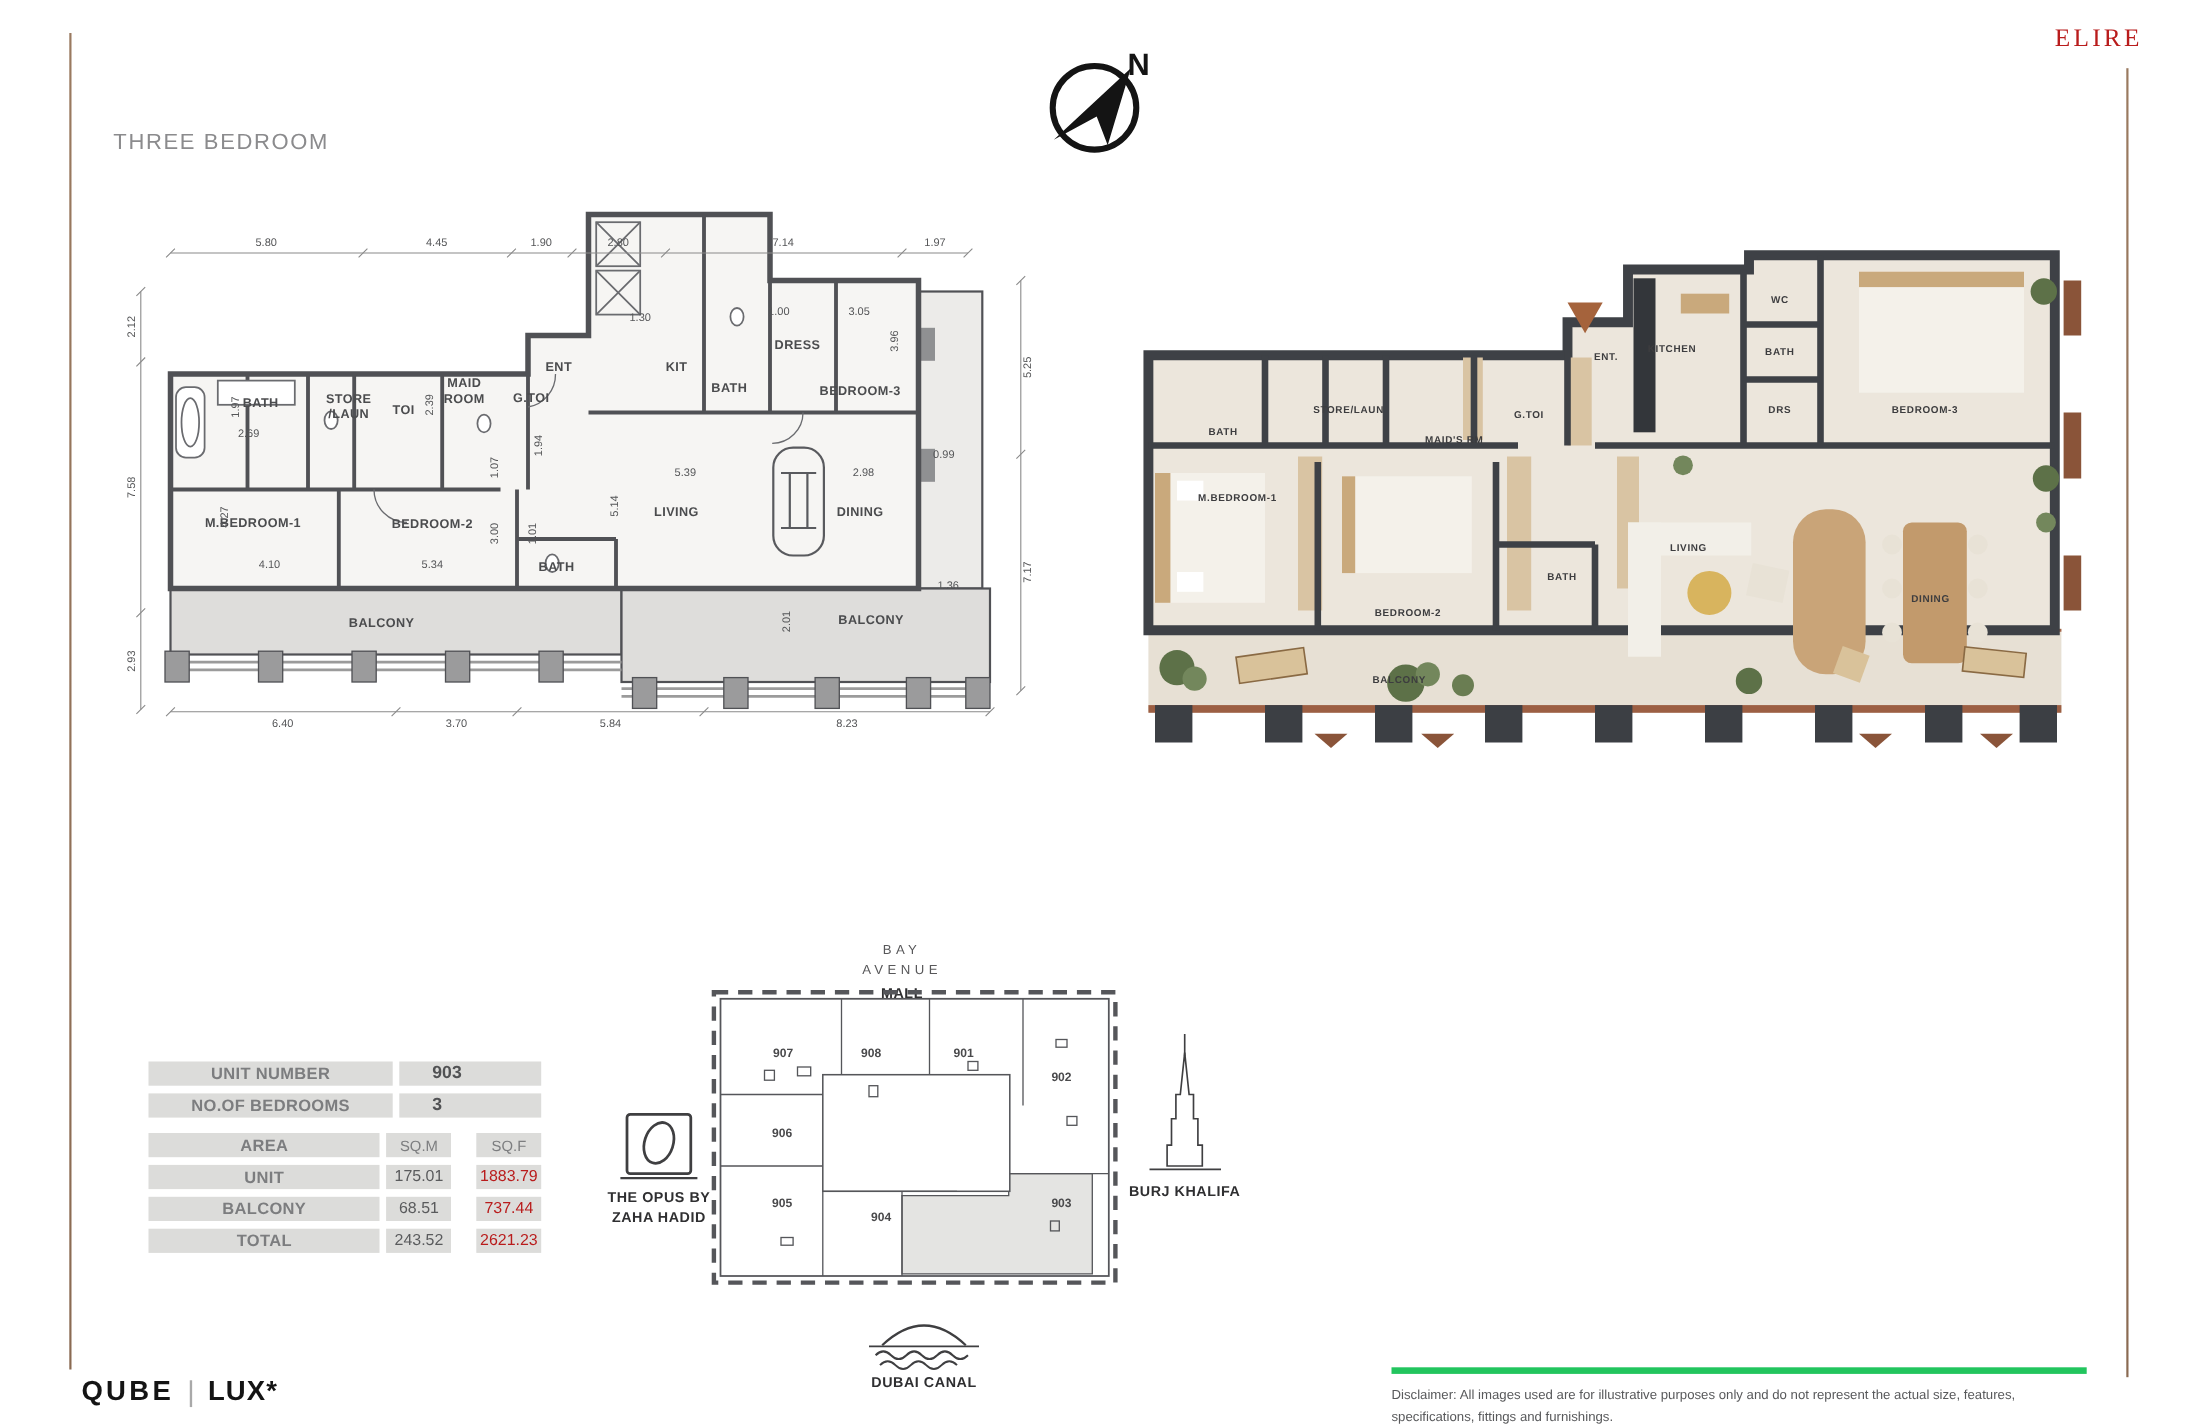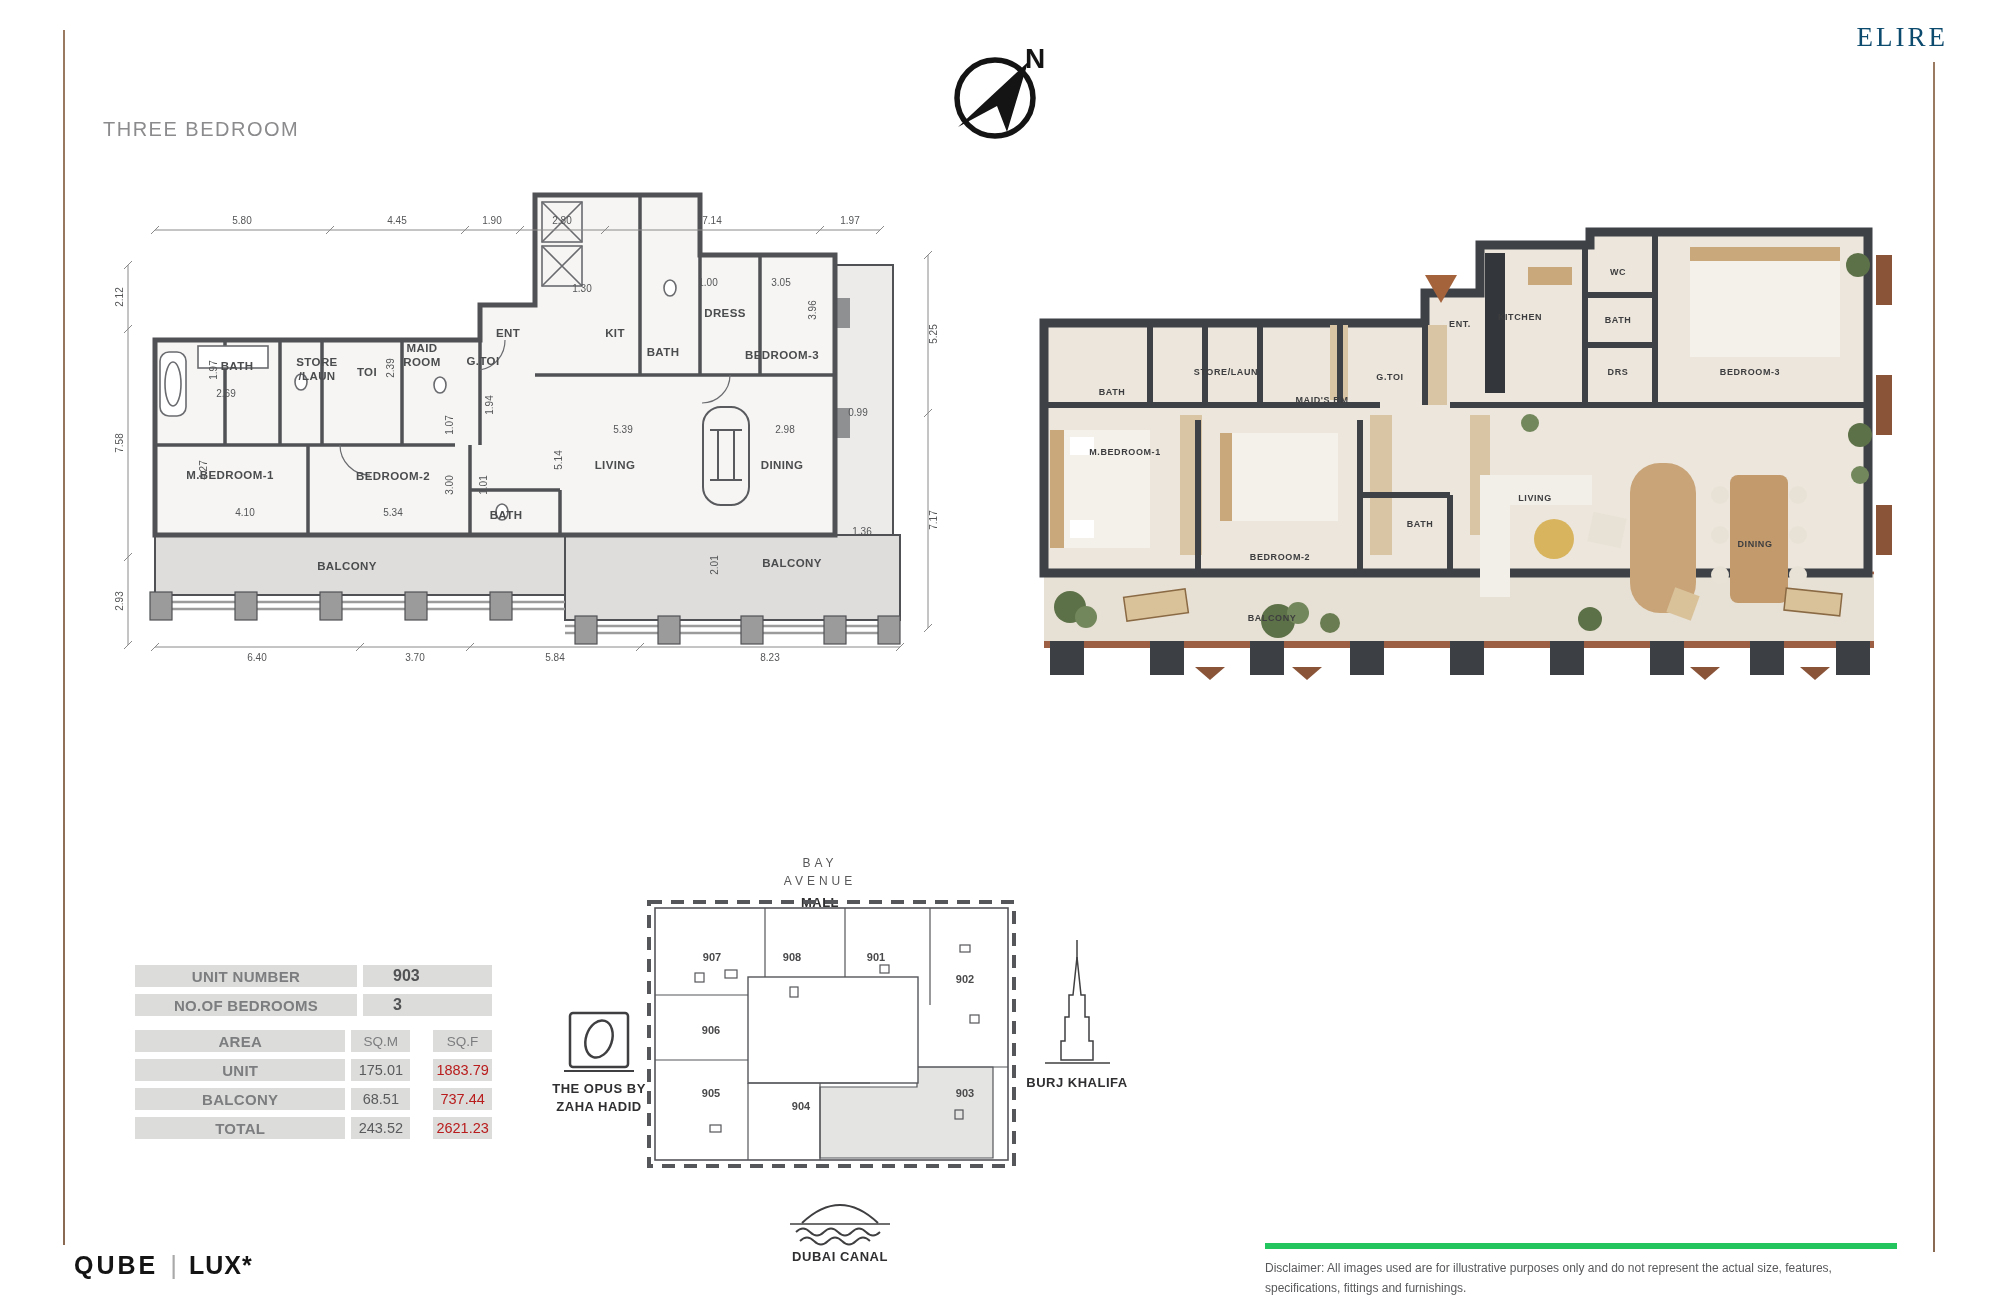--- a/index.html
+++ b/index.html
@@ -5,21 +5,21 @@
   html,body{margin:0;padding:0;background:#ffffff;}
   .page{position:relative;width:2000px;height:1298px;background:#ffffff;overflow:hidden;
         font-family:"Liberation Sans",sans-serif;}
   .accent-line{position:absolute;width:2px;background:linear-gradient(#9a7a60,#8a6a52);}
   .accent-left{left:63px;top:30px;height:1215px;}
   .accent-right{left:1933px;top:62px;height:1190px;}
   .title{position:absolute;left:100px;top:52px;font-size:47px;font-weight:bold;
          color:#59595b;letter-spacing:1px;}
   .subtitle{position:absolute;left:103px;top:118px;font-size:20px;color:#8b8b8d;letter-spacing:1.5px;}
   .brand{position:absolute;right:52px;top:22px;font-family:"Liberation Serif",serif;
-         font-size:27px;color:#0c4a6e;letter-spacing:3px;margin-left:15px;}
+         font-size:23px;color:#b91c1c;letter-spacing:3px;margin-left:15px;}
   .compass{position:absolute;left:945px;top:30px;}
   .techplan{position:absolute;left:110px;top:180px;}
   .renderplan{position:absolute;left:1030px;top:175px;}
   .siteplan{position:absolute;left:540px;top:845px;}
   
   .area-table{position:absolute;left:135px;top:965px;width:357px;}
   .tr{display:flex;margin-bottom:7px;}
   .tr.gap-after{margin-bottom:14px;}
   .cell{background:#dcdcda;height:22px;display:flex;align-items:center;justify-content:center;}
   .c-label{width:222px;margin-right:6px;color:#7c7d7f;font-weight:bold;font-size:15px;letter-spacing:.3px;}

